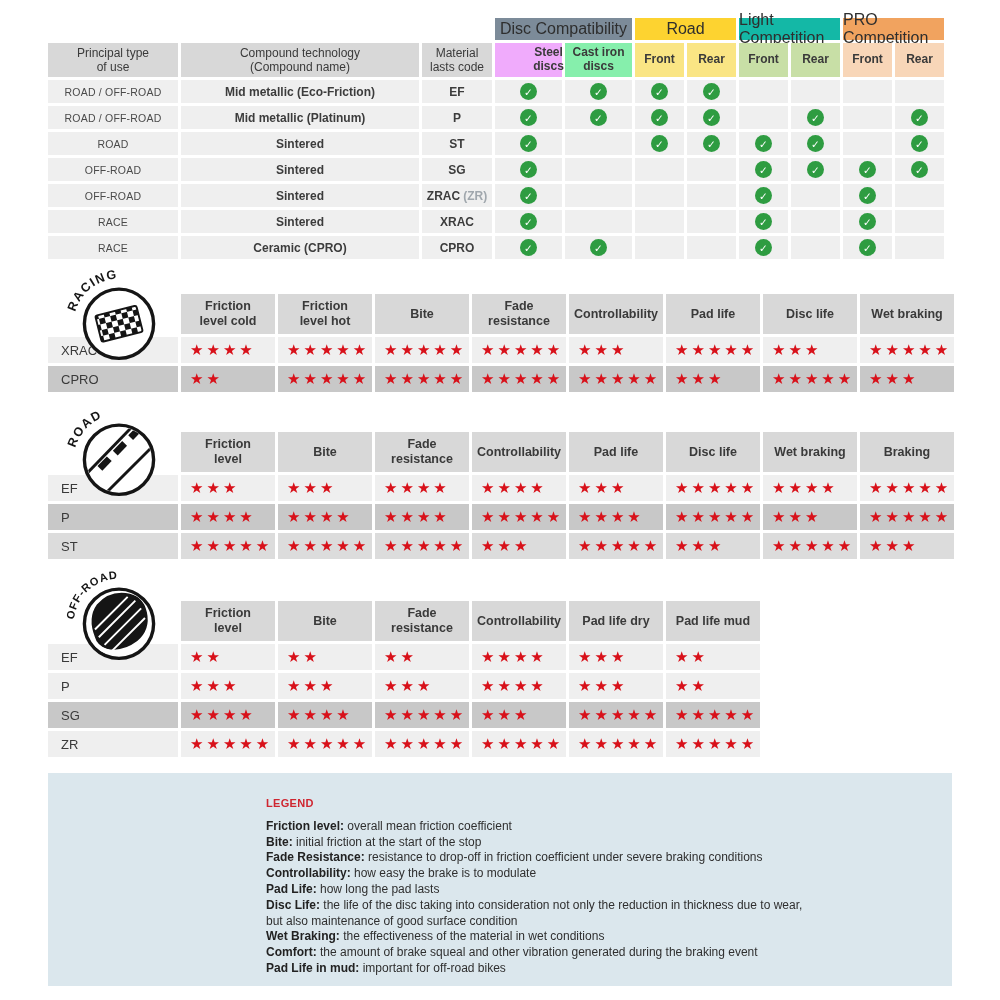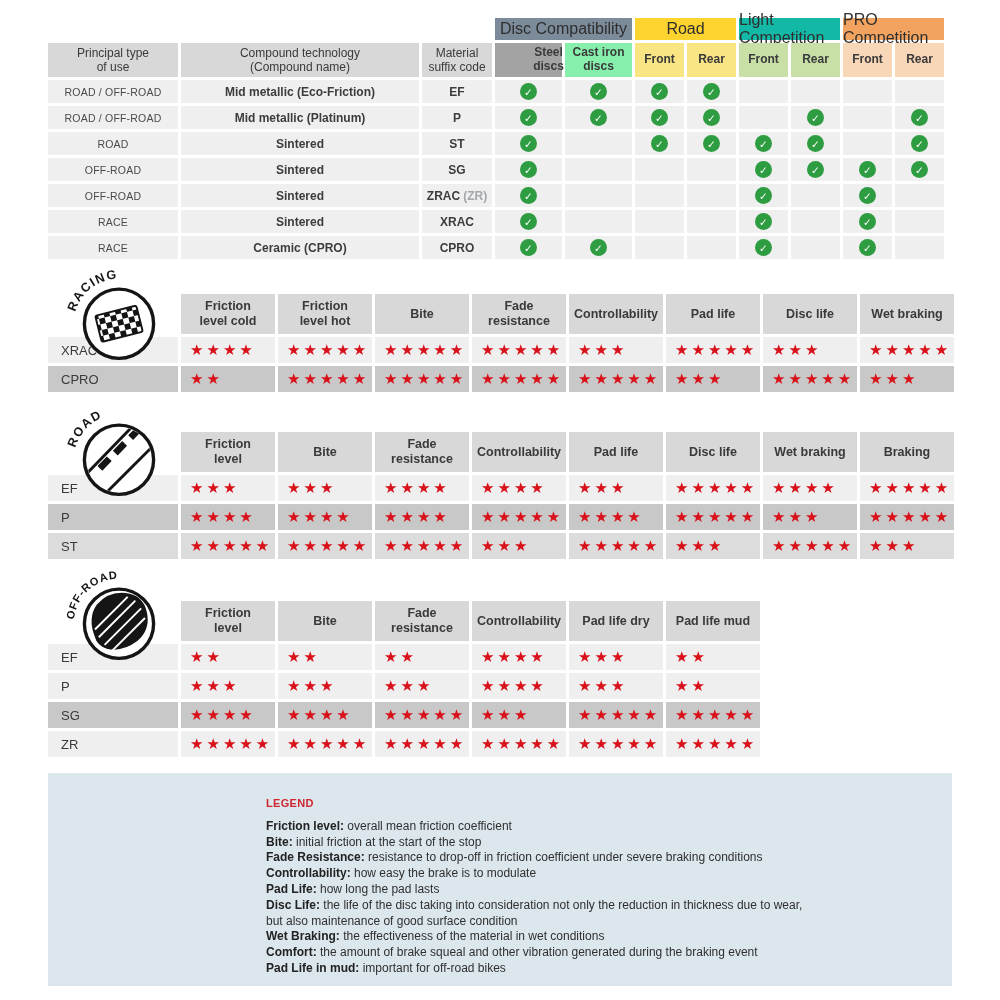--- a/index.html
+++ b/index.html
@@ -60,22 +60,22 @@
       <div style="grid-column: 1 / 4;"></div>
       <div class="cell group-h" style="grid-column: span 2; background: rgb(124, 139, 153);">Disc Compatibility</div>
       <div class="cell group-h" style="grid-column: span 2; background: rgb(253, 211, 48);">Road</div>
       <div class="cell group-h" style="grid-column: span 2; background: #14b8a6;">Light Competition</div>
       <div class="cell group-h" style="grid-column: span 2; background: rgb(241, 163, 95);">PRO Competition</div>
       <div class="cell colhead">Principal type
 of use</div>
       <div class="cell colhead">Compound technology
 (Compound name)</div>
       <div class="cell colhead">Material
-suffix code</div>
-      <div class="cell sub" style="background: #a3a3a3; padding-left: 40px;">Steel
+lasts code</div>
+      <div class="cell sub" style="background: #f0abfc; padding-left: 40px;">Steel
 discs</div>
       <div class="cell sub" style="background: #86efac;">Cast iron
 discs</div>
       <div class="cell sub" style="background: rgb(250, 229, 132);">Front</div>
       <div class="cell sub" style="background: rgb(250, 229, 132);">Rear</div>
       <div class="cell sub" style="background: rgb(200, 223, 166);">Front</div>
       <div class="cell sub" style="background: rgb(200, 223, 166);">Rear</div>
       <div class="cell sub" style="background: rgb(248, 214, 184);">Front</div>
       <div class="cell sub" style="background: rgb(248, 214, 184);">Rear</div>
       <div class="cell rowcell use">ROAD / OFF-ROAD</div>

